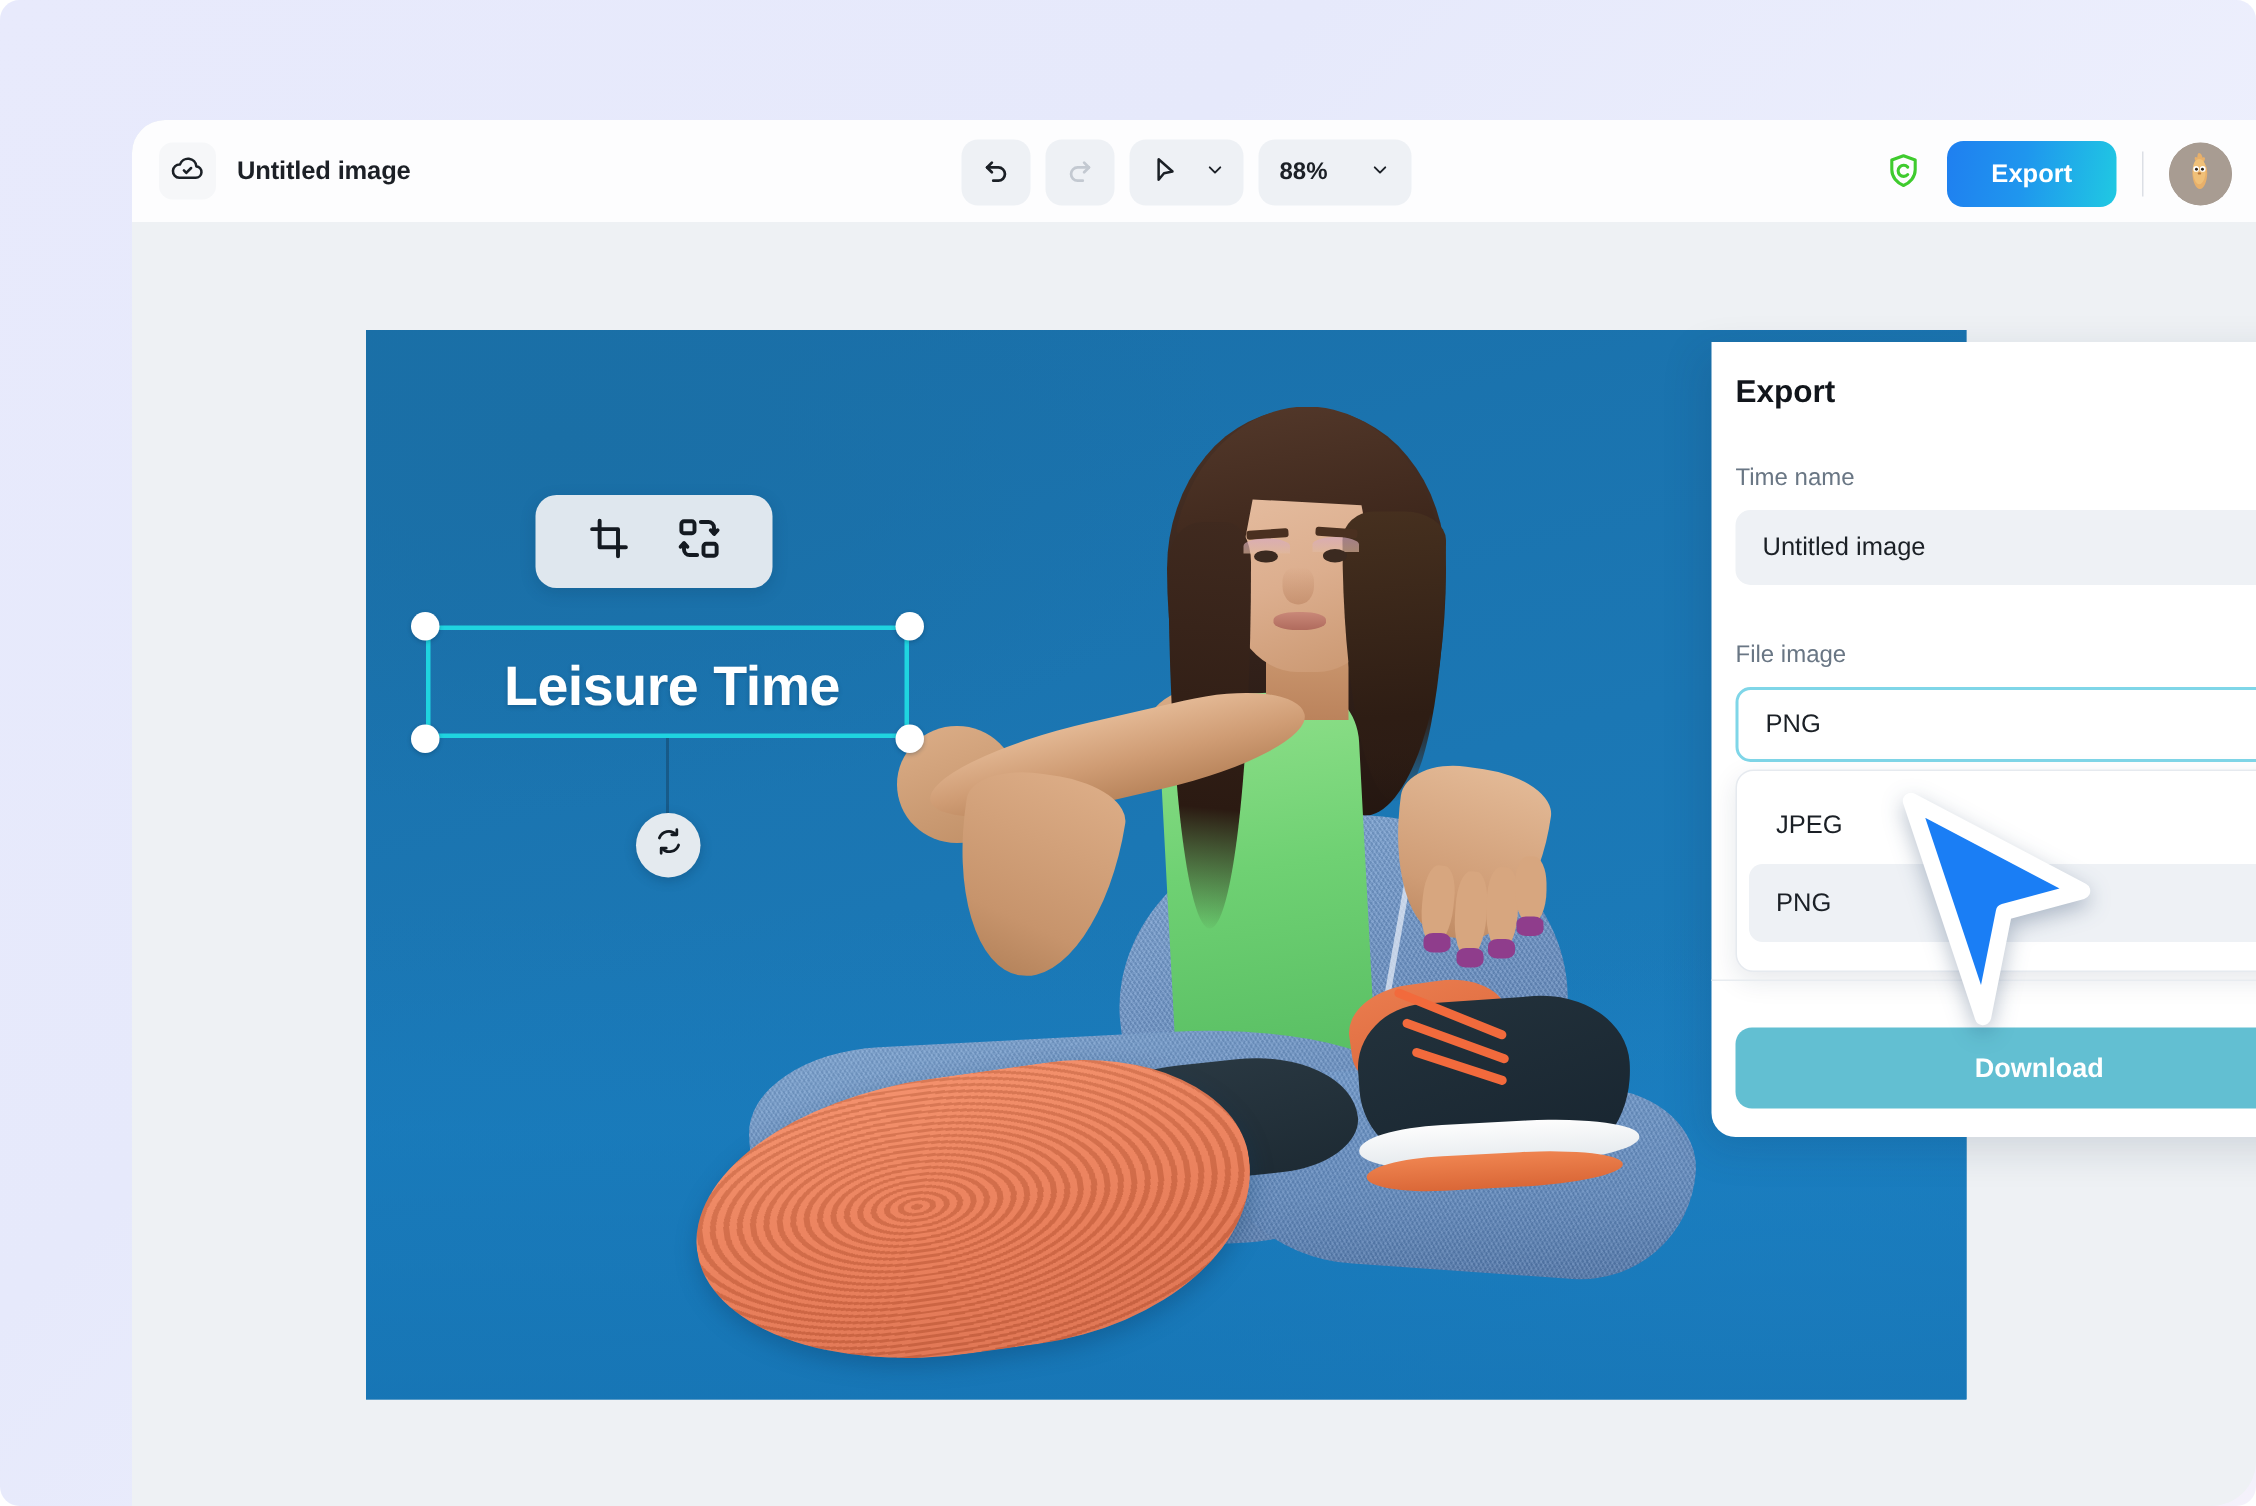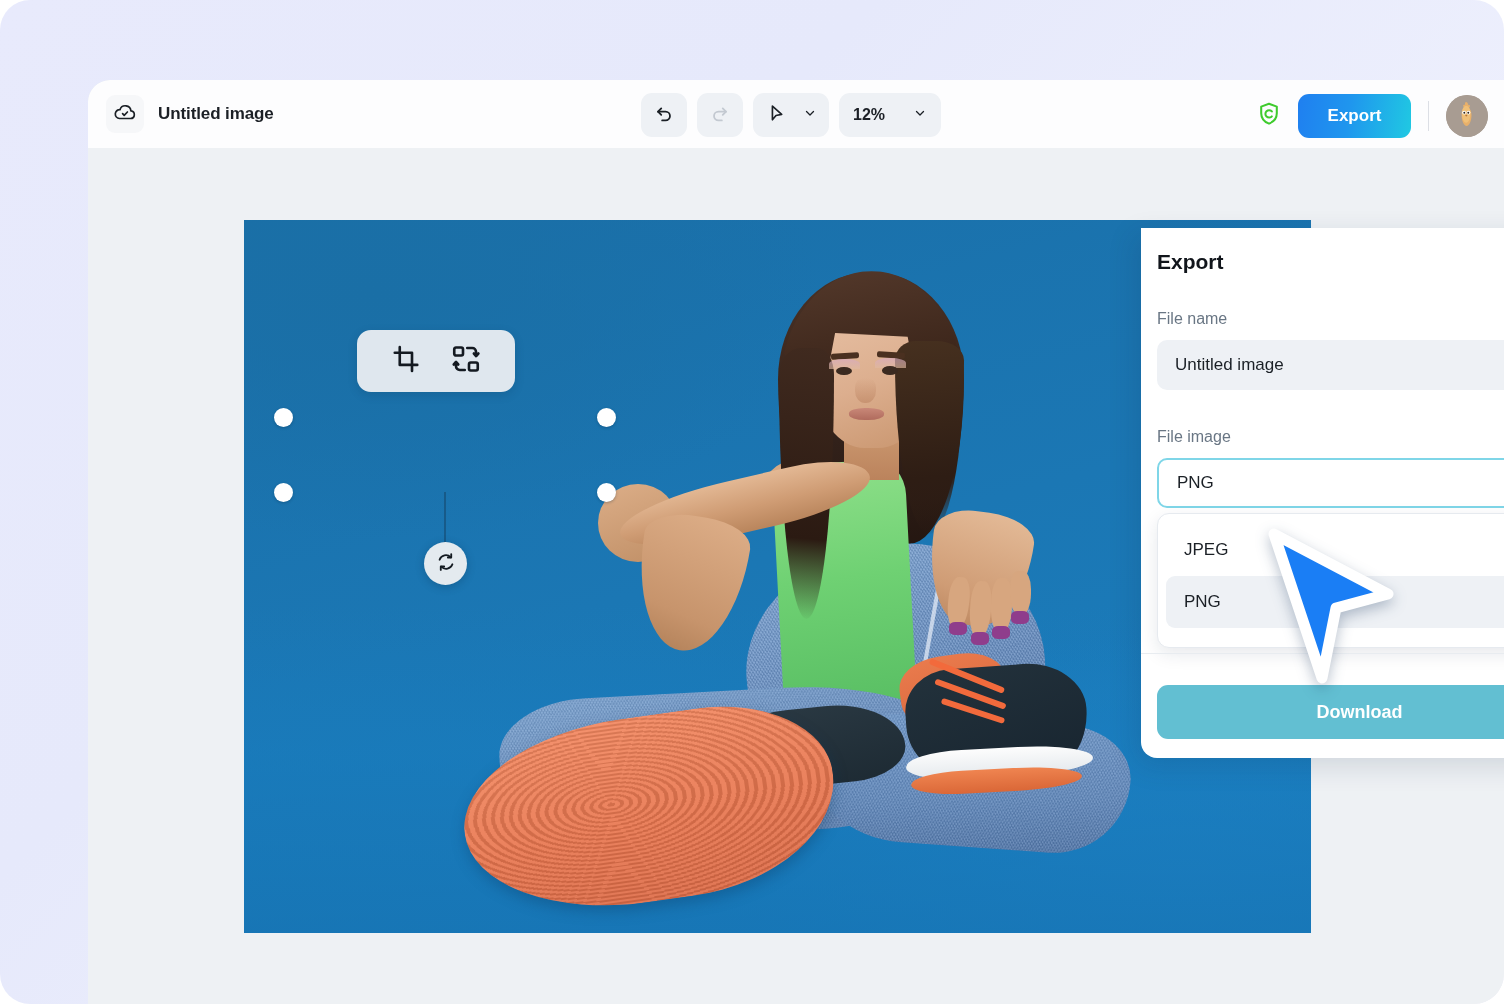--- a/index.html
+++ b/index.html
@@ -9,21 +9,21 @@
     height: 1004px;
     overflow: hidden;
     font-family: "Liberation Sans", sans-serif;
   }
 
   #page {
     position: relative;
     width: 1504px;
     height: 1004px;
     background: linear-gradient(135deg, #e8eafc 0%, #e6e9fb 35%, #eef0fd 70%, #f4f1fb 100%);
-    border-radius: 30px;
+    border-radius: 13px;
     overflow: hidden;
     padding-left: 39px;
   }
 
   
   #app-window {
     position: absolute;
     left: 88px;
     top: 80px;
     width: 1416px;
@@ -625,21 +625,21 @@
             </svg>
           </span>
           <span>
             <svg width="14" height="14" viewBox="0 0 24 24" fill="none">
               <path d="M6 9.5l6 6 6-6" stroke="#1b2026" stroke-width="2.2" stroke-linecap="round" stroke-linejoin="round"></path>
             </svg>
           </span>
         </div>
 
         <div class="tb-combo zoom-combo">
-          <span class="zoom-label">12%</span>
+          <span class="zoom-label">88%</span>
           <span>
             <svg width="14" height="14" viewBox="0 0 24 24" fill="none">
               <path d="M6 9.5l6 6 6-6" stroke="#1b2026" stroke-width="2.2" stroke-linecap="round" stroke-linejoin="round"></path>
             </svg>
           </span>
         </div>
       </div>
 
       <div class="tb-right">
         <div class="shield-wrap">
@@ -749,20 +749,23 @@
                   <rect x="14.4" y="14.8" width="7" height="6.4" rx="1.4" stroke="#141a21" stroke-width="2.1"></rect>
                   <path d="M13 3.2h4a3 3 0 0 1 3 3v3" stroke="#141a21" stroke-width="2.1" stroke-linecap="round"></path>
                   <path d="M18.3 7.6l1.8 2 1.8-2" stroke="#141a21" stroke-width="2.1" stroke-linecap="round" stroke-linejoin="round"></path>
                   <path d="M11 20.8H7a3 3 0 0 1-3-3v-3" stroke="#141a21" stroke-width="2.1" stroke-linecap="round"></path>
                   <path d="M5.8 16.4L4 14.4l-1.8 2" stroke="#141a21" stroke-width="2.1" stroke-linecap="round" stroke-linejoin="round"></path>
                 </svg>
               </span>
             </div>
           </div>
 
+          <div class="sel-box">
+            <div class="sel-text">Leisure Time</div>
+          </div>
 
           <div class="handle h-tl"></div>
           <div class="handle h-tr"></div>
           <div class="handle h-bl"></div>
           <div class="handle h-br"></div>
 
           <div class="rot-stem"></div>
           <div class="rot-handle">
             <span>
               <svg width="22" height="22" viewBox="0 0 24 24" fill="none">
@@ -774,21 +777,21 @@
             </span>
           </div>
         </div>
       </div>
     </div>
 
     <div id="export-panel">
 
       <div class="panel-title">Export</div>
 
-      <div class="field-label lbl-filename">File name</div>
+      <div class="field-label lbl-filename">Time name</div>
       <input class="filename-input" type="text" value="Untitled image" style="">
 
       <div class="field-label lbl-fileformat">File image</div>
 
       <div class="format-select">
         <span class="format-value">PNG</span>
 
       </div>
 
       <div class="format-dropdown">

